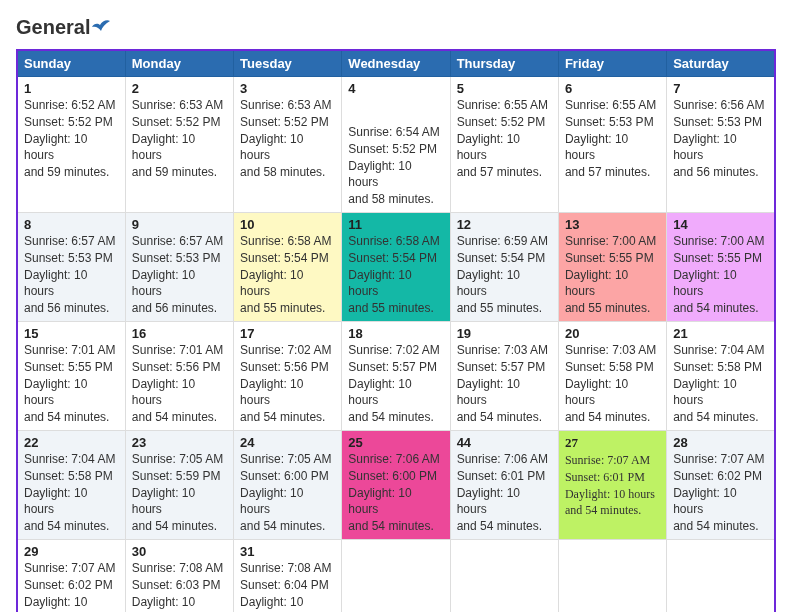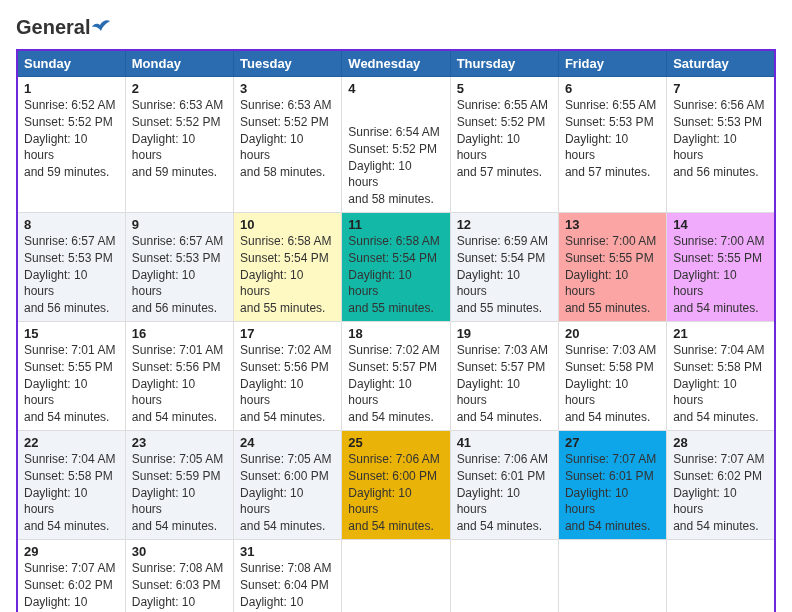--- a/index.html
+++ b/index.html
@@ -277,35 +277,35 @@
 Daylight: 10 hours
 and 54 minutes.</div>
         </td>
         <td style="background: rgb(240, 244, 248);">
           <span class="day-num">24</span>
           <div class="day-info" style="white-space: pre-line;">Sunrise: 7:05 AM
 Sunset: 6:00 PM
 Daylight: 10 hours
 and 54 minutes.</div>
         </td>
-        <td style="background: #eab308; margin-left: 12px;">
+        <td style="background: #ec4899; margin-left: 12px;">
           <span class="day-num">25</span>
           <div class="day-info" style="white-space: pre-line;">Sunrise: 7:06 AM
 Sunset: 6:00 PM
 Daylight: 10 hours
 and 54 minutes.</div>
         </td>
         <td style="background: rgb(240, 244, 248);">
-          <span class="day-num">41</span>
+          <span class="day-num">44</span>
           <div class="day-info" style="white-space: pre-line;">Sunrise: 7:06 AM
 Sunset: 6:01 PM
 Daylight: 10 hours
 and 54 minutes.</div>
         </td>
-        <td style="background: #0ea5e9;">
+        <td style="background: #bef264; font-family: Liberation Serif, serif;">
           <span class="day-num">27</span>
           <div class="day-info" style="white-space: pre-line;">Sunrise: 7:07 AM
 Sunset: 6:01 PM
 Daylight: 10 hours
 and 54 minutes.</div>
         </td>
         <td style="background: rgb(240, 244, 248); margin-left: 7px;">
           <span class="day-num">28</span>
           <div class="day-info" style="white-space: pre-line;">Sunrise: 7:07 AM
 Sunset: 6:02 PM

